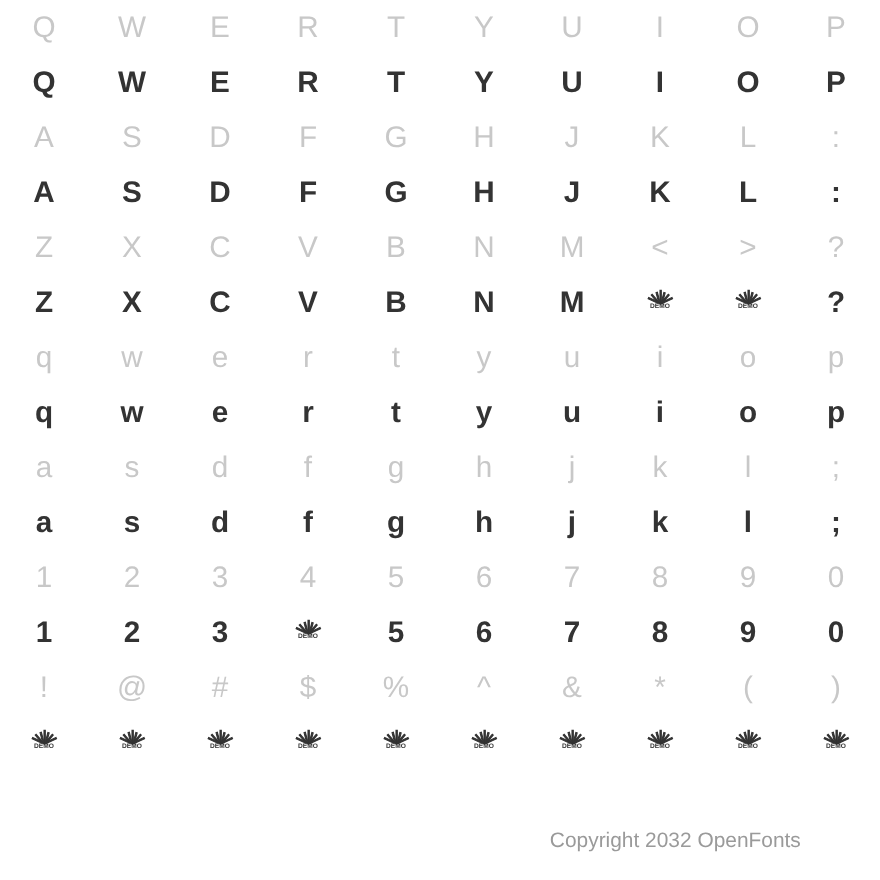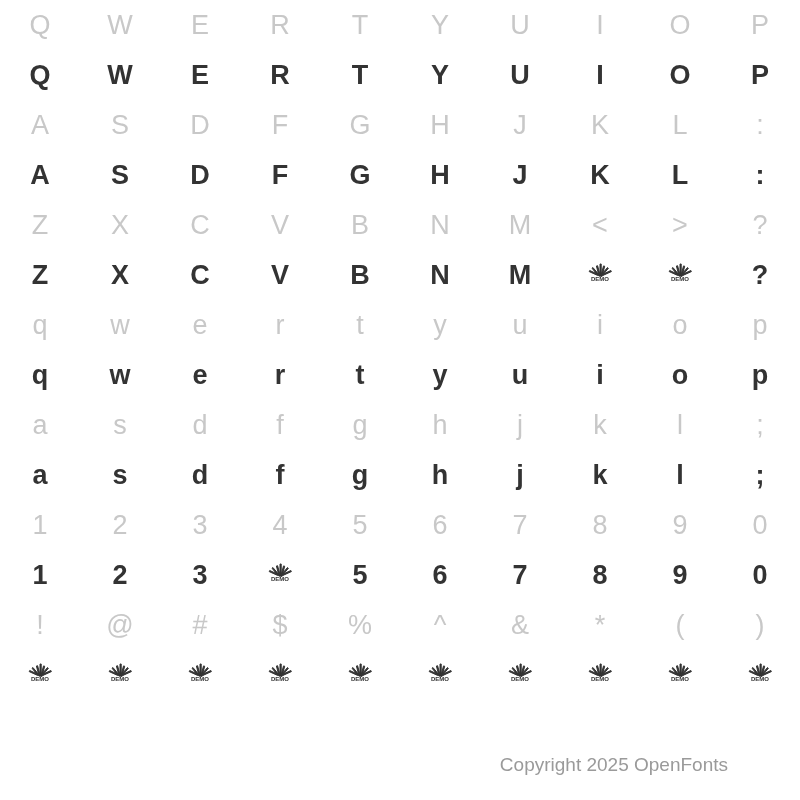--- a/index.html
+++ b/index.html
@@ -423,13 +423,13 @@
             <path d="M15.2 13.6 L21.4 6.3 L20.5 5.5 L14.3 12.8 Z"></path>
             <path d="M10.6 13.4 L2.2 9.6 L2.7 8.5 L11.1 12.3 Z"></path>
             <path d="M16.0 13.4 L24.4 9.6 L23.9 8.5 L15.5 12.3 Z"></path>
           </svg>
           <span class="word">DEMO</span>
         </span>
       </div>
     </div>
   </div>
 
-<div id="copyright">Copyright 2025 OpenFonts</div>
+<div id="copyright">Copyright 2032 OpenFonts</div>
 
 </body></html>

